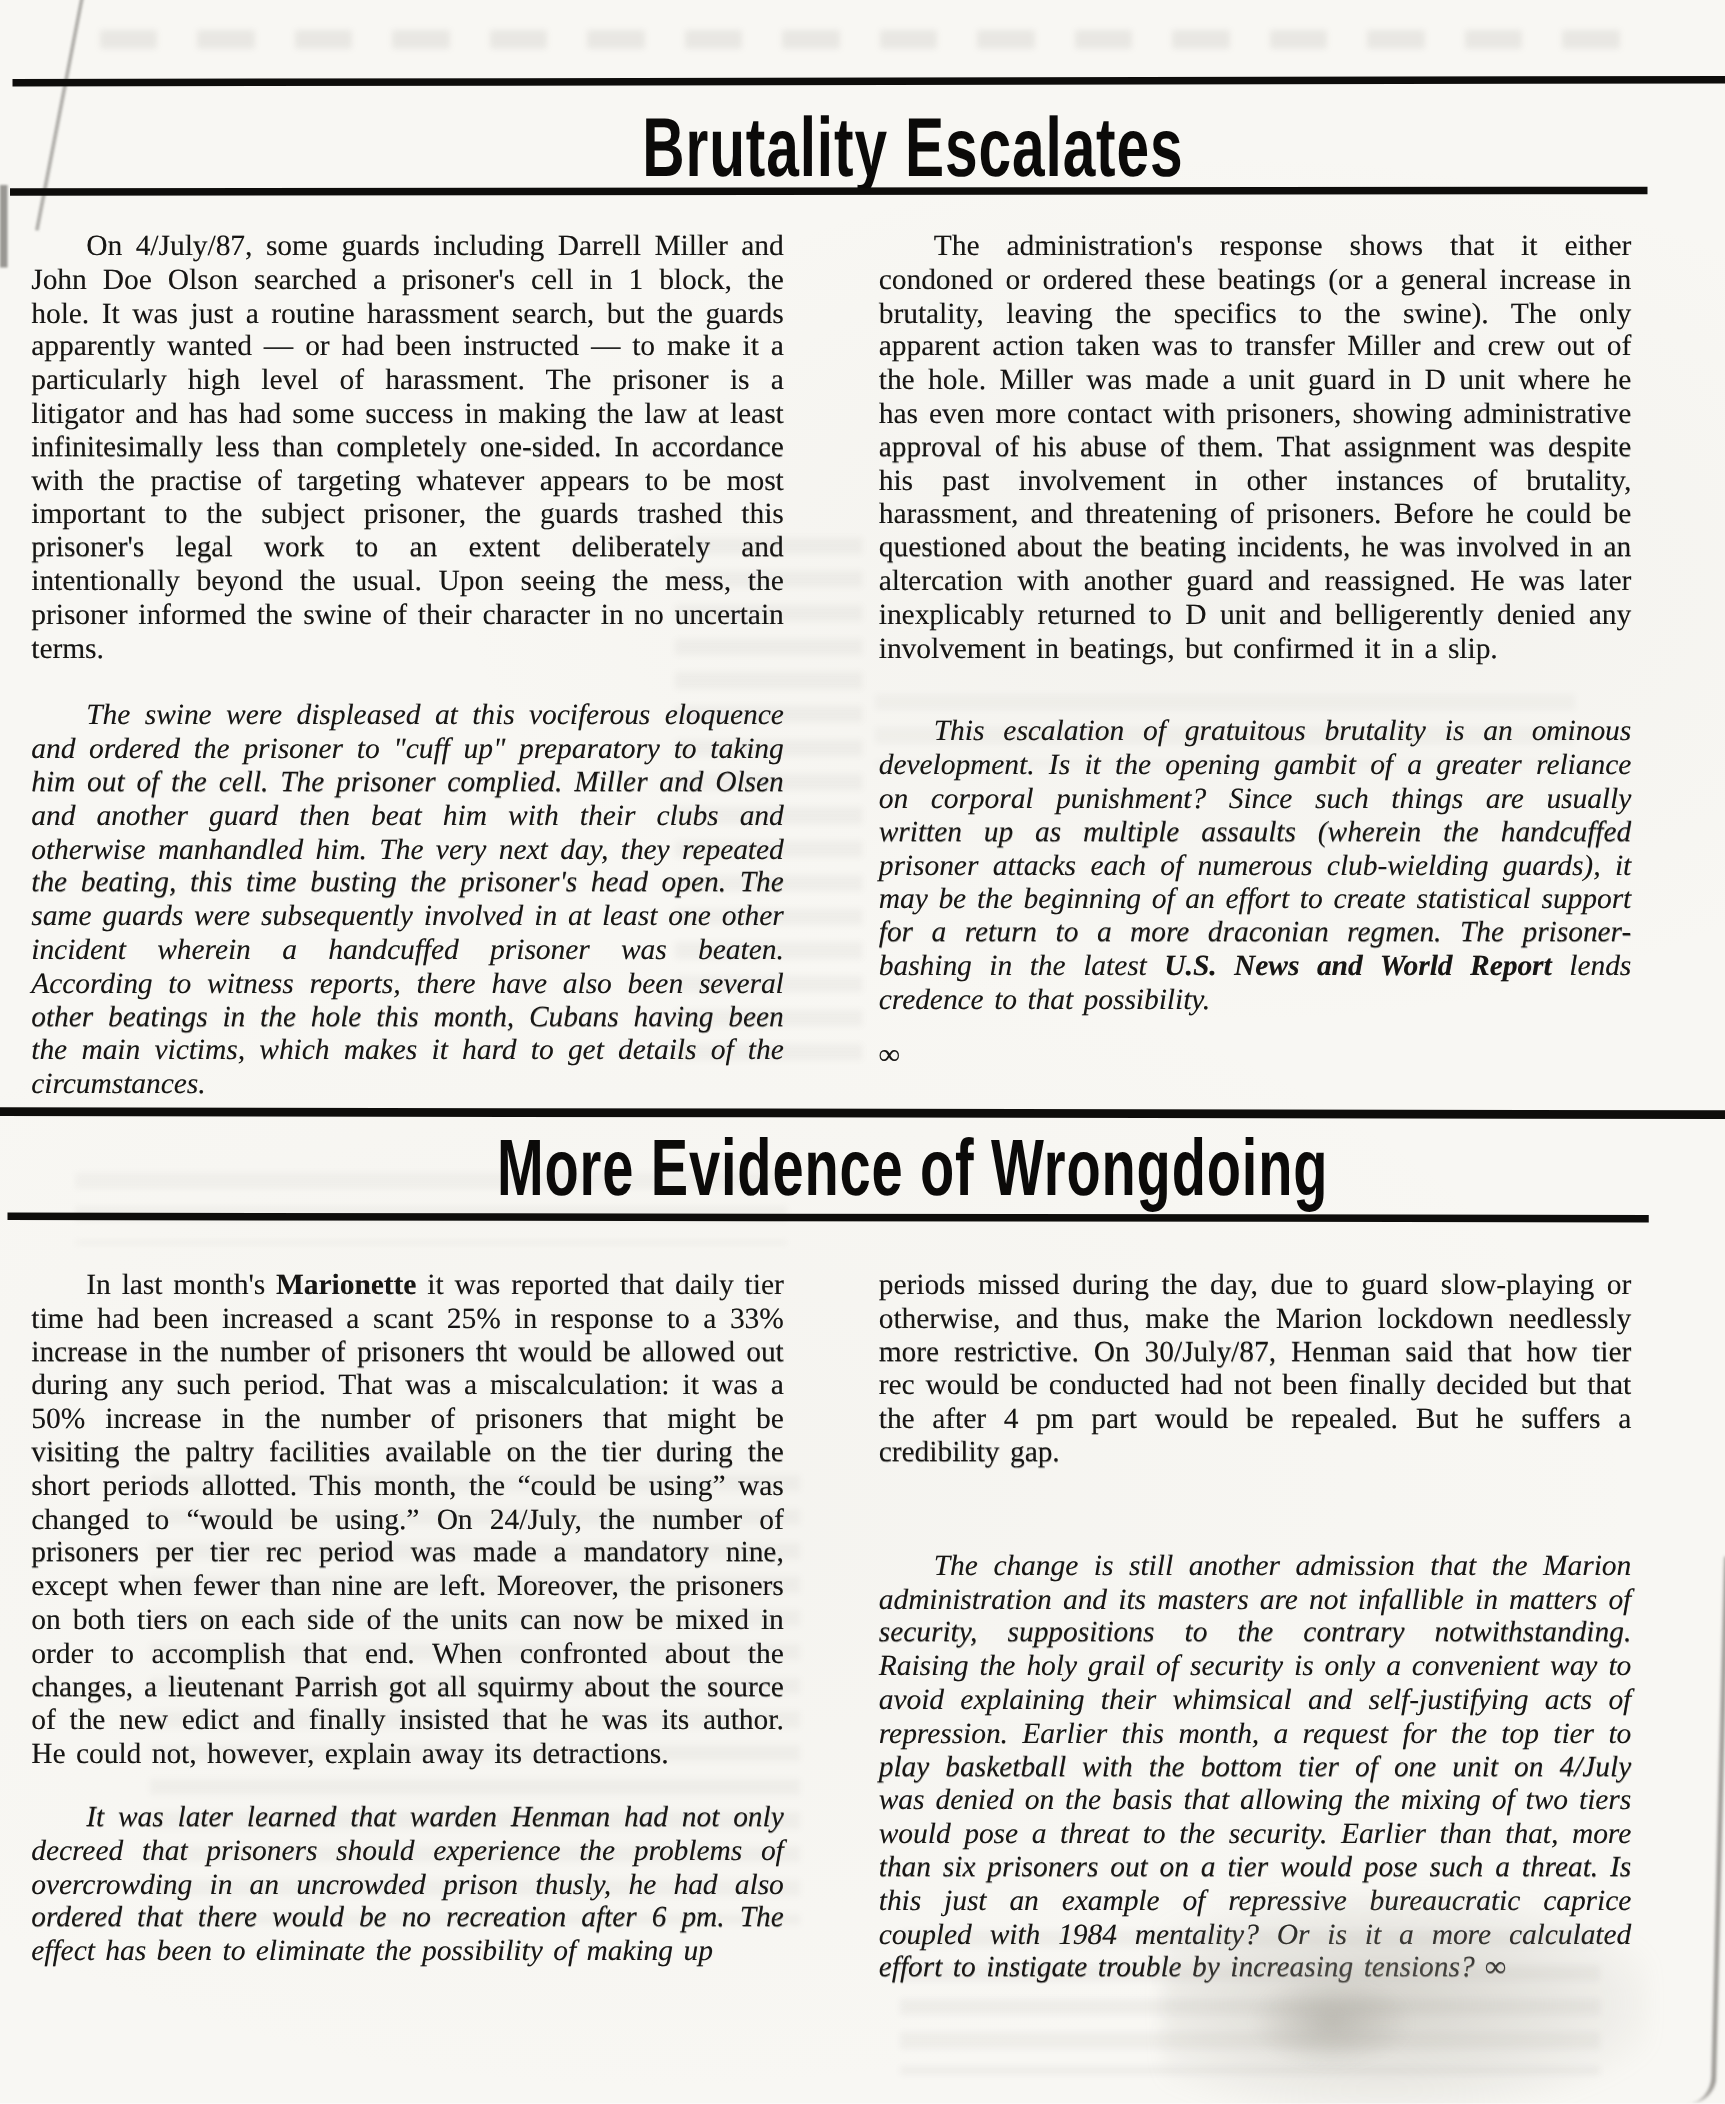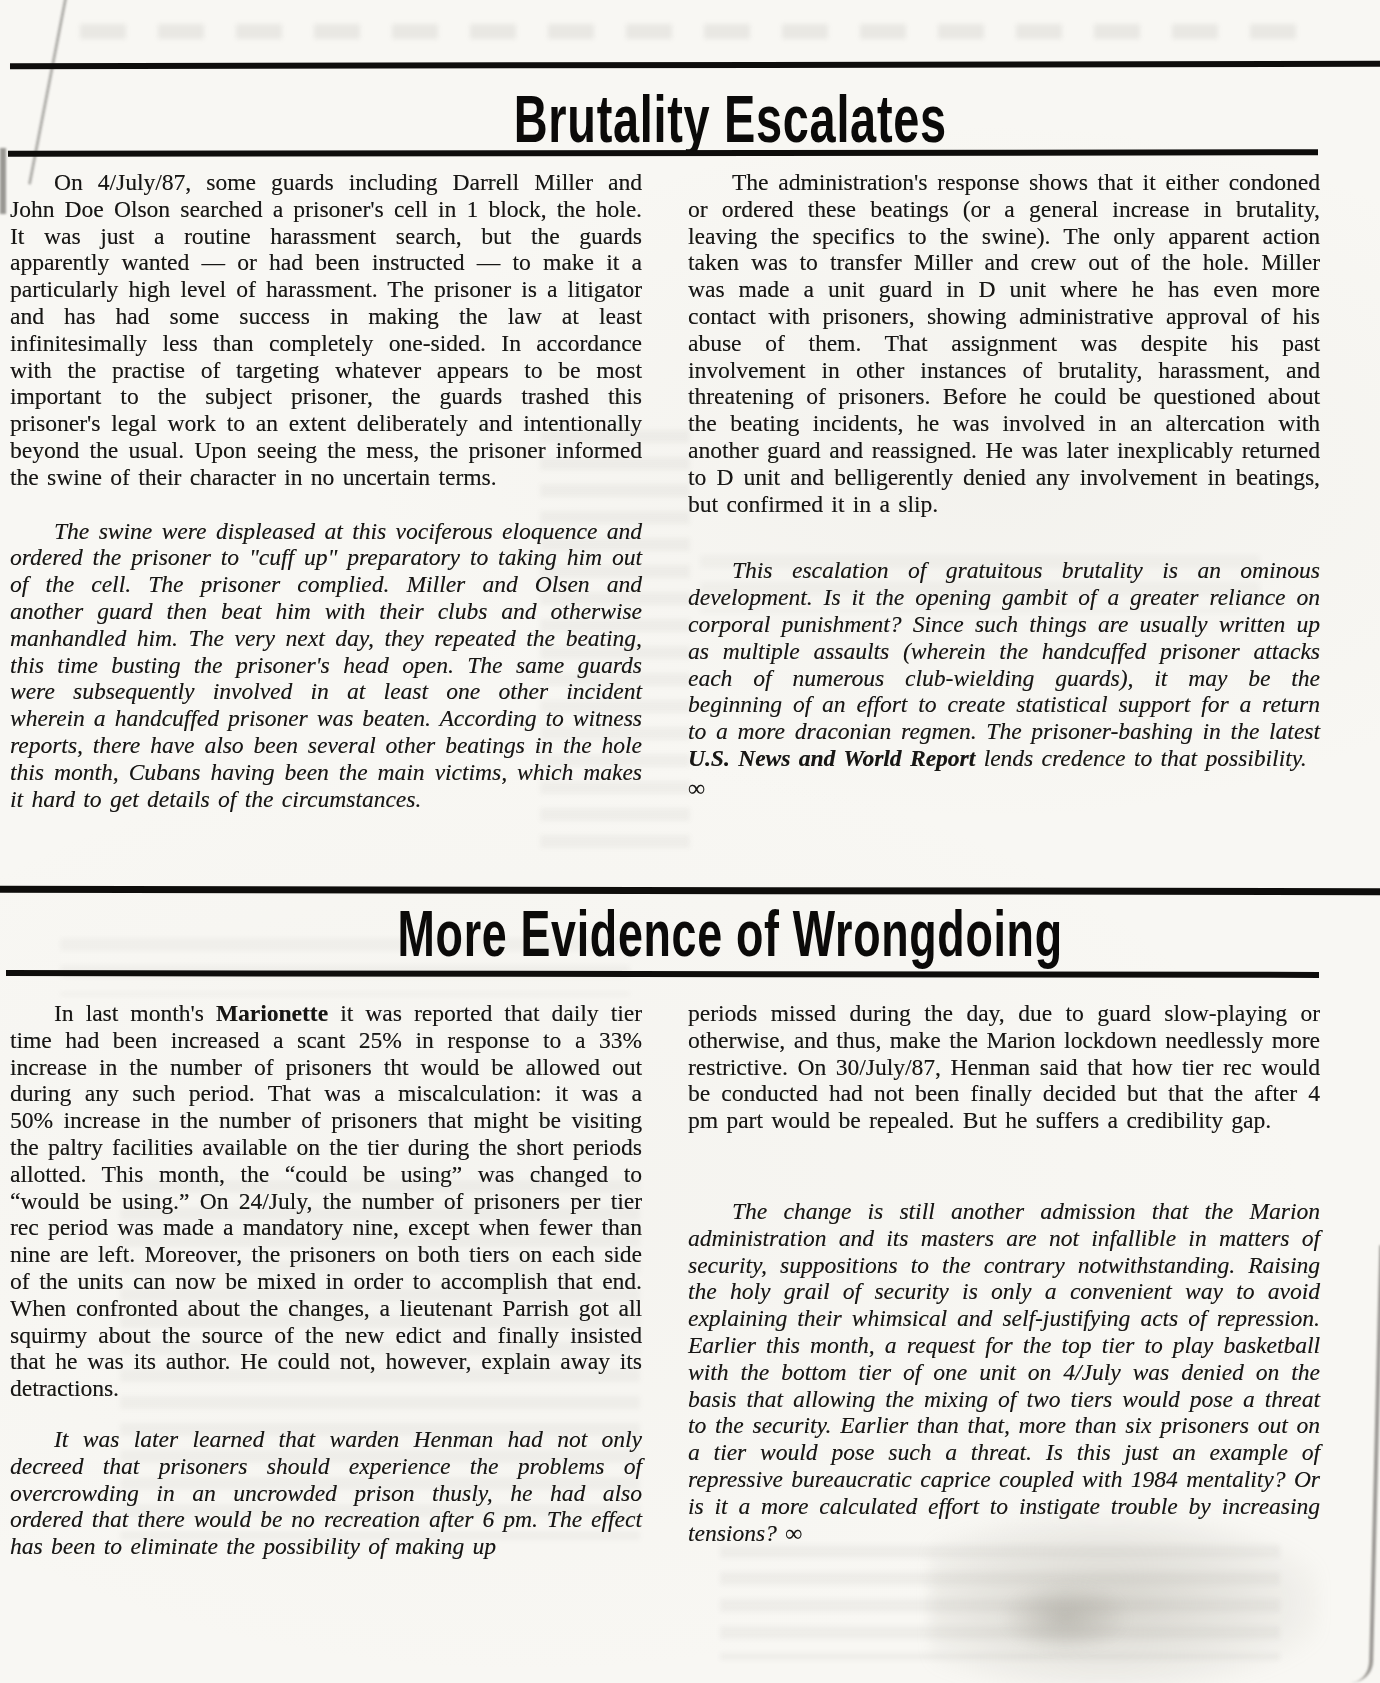--- a/index.html
+++ b/index.html
@@ -41,21 +41,21 @@
   .col {
     width: 636px;
     text-align: justify;
     font-size: 23.5px;
     line-height: 26.8px;
     word-spacing: 2.5px;
     hyphens: auto;
     color: #171614;
     text-shadow: 0.2px 0.2px 0.25px rgba(25,24,22,.45);
   }
-  .para { margin: 2px; text-indent: 44px; }
+  .para { margin: 17px; text-indent: 44px; }
   .para + .para { margin-top: var(--pgap, 27px); font-style: italic; }
   .para.no-indent { text-indent: 0; }
   .para.tight { margin-top: 3px !important; text-indent: 0; }
   .b { font-weight: bold; }
 
   
   .ghost {
     position: absolute; pointer-events: none;
     filter: blur(2.4px);
     background: repeating-linear-gradient(to bottom, rgba(120,117,109,.16) 0 13px, transparent 13px 27px);

